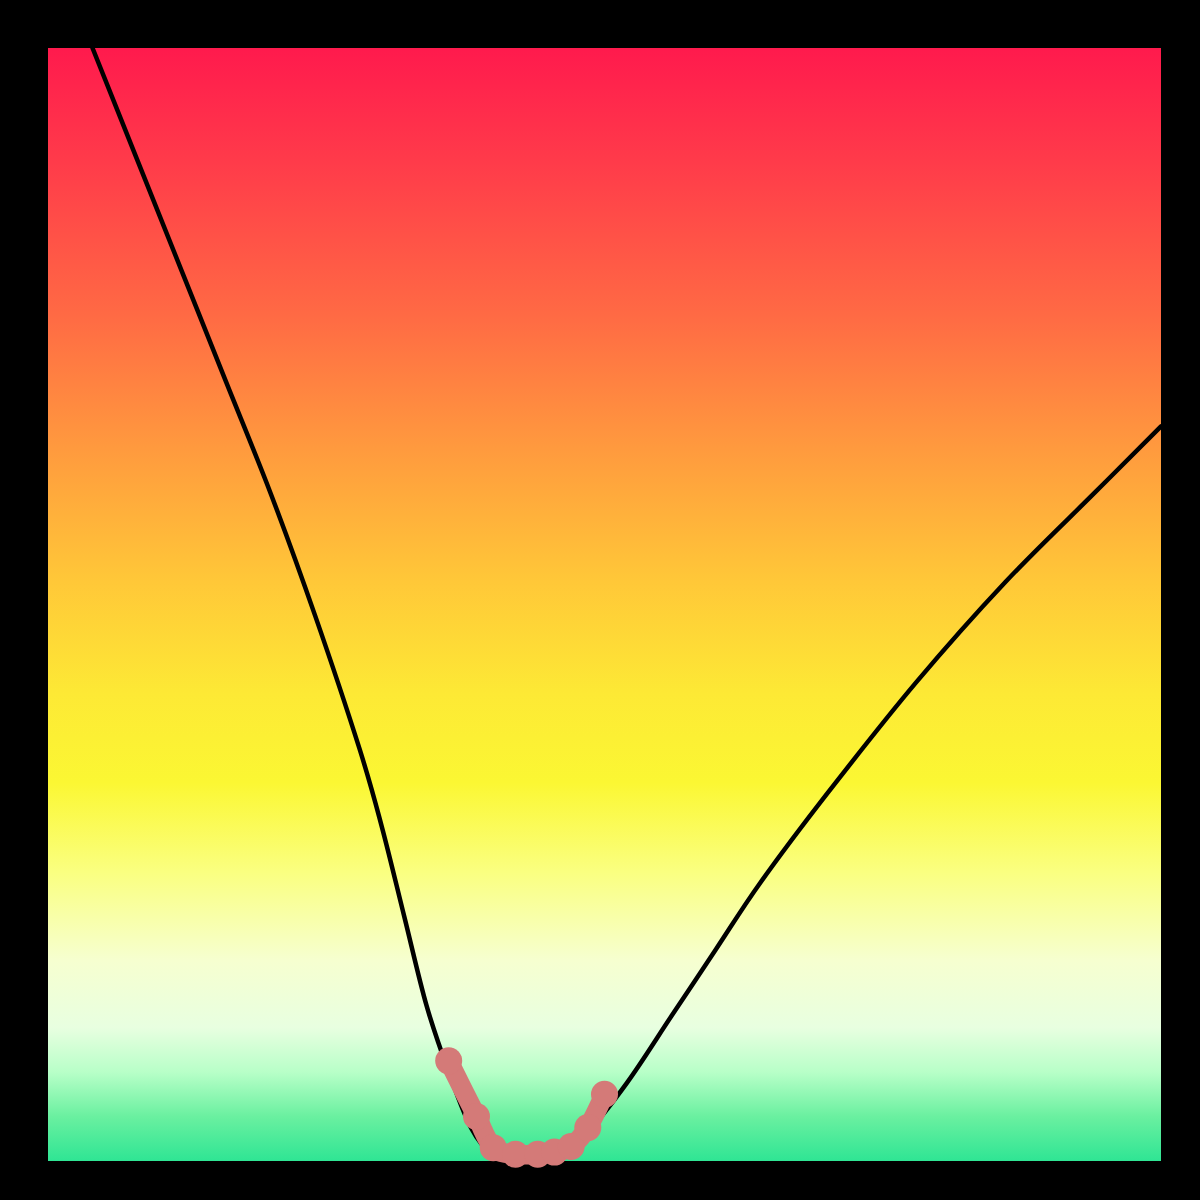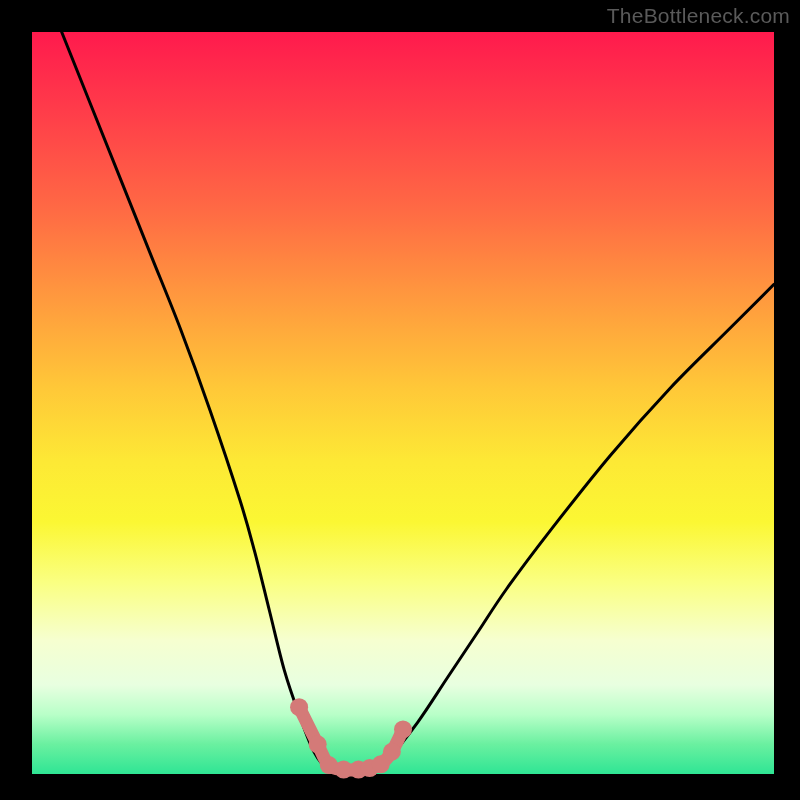--- a/index.html
+++ b/index.html
@@ -51,21 +51,20 @@
     top: 0;
   }
 </style>
 </head>
 <body>
 
 <div class="frame">
 
   <div class="plot" id="plot" style="left: 32px; top: 32px; width: 742px; height: 742px;"></div>
 
-  <div class="attrib">TheBottleneck.com</div>
 
   <svg class="curve" id="curve-svg" width="800" height="800">
       <path d="M 61.68 32 C 66.62666666666667 44.36666666666665, 81.46666666666667 81.4666666666666, 91.36 106.19999999999993 C 101.25333333333333 130.93333333333325, 111.14666666666666 155.66666666666663, 121.03999999999999 180.39999999999998 C 130.93333333333334 205.13333333333333, 140.82666666666665 229.86666666666667, 150.72 254.60000000000002 C 160.61333333333334 279.33333333333337, 170.50666666666666 302.83000000000004, 180.4 328.8 C 190.29333333333335 354.77, 200.18666666666664 381.9766666666667, 210.07999999999998 410.42 C 219.97333333333333 438.86333333333334, 232.34000000000003 475.9633333333333, 239.76000000000002 499.46 C 247.18 522.9566666666666, 249.65333333333334 532.85, 254.6 551.4 C 259.5466666666667 569.9499999999999, 264.49333333333334 590.9733333333334, 269.44 610.76 C 274.38666666666666 630.5466666666666, 279.33333333333337 652.8066666666666, 284.28000000000003 670.12 C 289.2266666666667 687.4333333333334, 294.17333333333335 701.0366666666666, 299.12 714.64 C 304.06666666666666 728.2433333333333, 309.0133333333333 742.465, 313.96 751.74 C 318.90666666666664 761.015, 323.85333333333335 766.5799999999999, 328.8 770.29 C 333.74666666666667 774, 338.6933333333333 773.3816666666667, 343.64 774 C 348.58666666666664 774.6183333333333, 353.53333333333336 774.6183333333333, 358.48 774 C 363.4266666666667 773.3816666666667, 368.37333333333333 772.7633333333333, 373.32 770.29 C 378.26666666666665 767.8166666666666, 380.73999999999995 767.1983333333333, 388.15999999999997 759.16 C 395.58 751.1216666666667, 407.9466666666667 735.6633333333333, 417.84000000000003 722.06 C 427.73333333333335 708.4566666666666, 437.6266666666667 692.38, 447.52000000000004 677.54 C 457.41333333333336 662.6999999999999, 467.3066666666667 647.86, 477.2 633.02 C 487.0933333333333 618.18, 494.5133333333333 605.8133333333333, 506.88 588.5 C 519.2466666666667 571.1866666666667, 534.0866666666666 551.4, 551.4 529.14 C 568.7133333333334 506.88, 590.9733333333334 478.43666666666667, 610.76 454.94 C 630.5466666666666 431.4433333333333, 650.3333333333334 409.1833333333333, 670.12 388.15999999999997 C 689.9066666666666 367.13666666666666, 712.1666666666665 346.11333333333334, 729.4799999999999 328.8 C 746.7933333333333 311.4866666666667, 766.5799999999999 291.7, 774 284.28" fill="none" stroke="#000000" stroke-width="3" stroke-linecap="round"></path>
       <path d="M 299.12 707.22 C 302.2116666666667 713.4033333333334, 312.72333333333336 734.6740000000001, 317.67 744.32 C 322.6166666666667 753.966, 324.4716666666667 760.8913333333334, 328.8 765.096 C 333.12833333333333 769.3006666666666, 338.6933333333333 768.806, 343.64 769.548 C 348.58666666666664 770.29, 354.1516666666667 769.7953333333334, 358.48 769.548 C 362.80833333333334 769.3006666666666, 365.90000000000003 768.9296666666667, 369.61 768.064 C 373.32 767.1983333333333, 377.03 767.0746666666666, 380.73999999999995 764.354 C 384.44999999999993 761.6333333333334, 388.15999999999997 757.5523333333333, 391.87 751.74 C 395.58000000000004 745.9276666666667, 401.145 733.19, 403 729.48" fill="none" stroke="#d47a78" stroke-width="13" stroke-linecap="round"></path>
       <circle cx="299.12" cy="707.22" r="9" fill="#d47a78"></circle>
       <circle cx="317.67" cy="744.32" r="9" fill="#d47a78"></circle>
       <circle cx="328.8" cy="765.096" r="9" fill="#d47a78"></circle>
       <circle cx="343.64" cy="769.548" r="9" fill="#d47a78"></circle>
       <circle cx="358.48" cy="769.548" r="9" fill="#d47a78"></circle>
       <circle cx="369.61" cy="768.064" r="9" fill="#d47a78"></circle>

